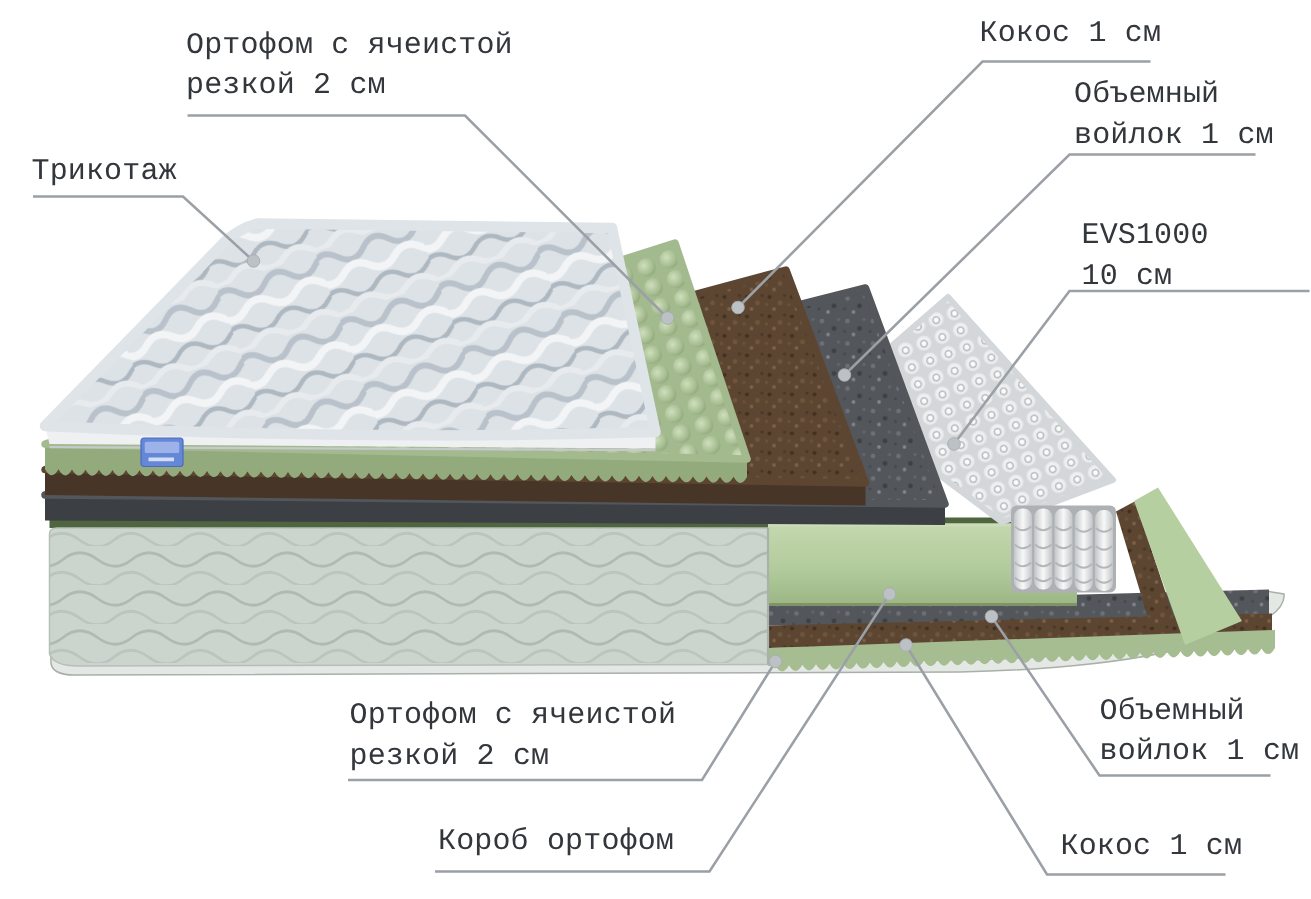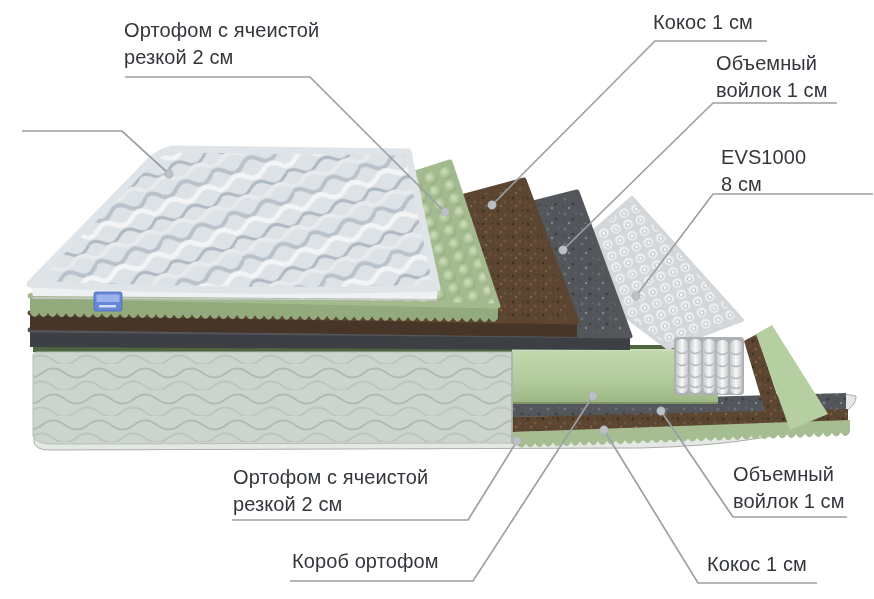--- a/index.html
+++ b/index.html
@@ -1,18 +1,18 @@
 <!DOCTYPE html>
 <html><head>
 <meta charset="utf-8">
 <style>
   html,body{margin:0;padding:0;background:#ffffff;}
   .stage{
     position:relative;width:874px;height:599px;background:#ffffff;overflow:hidden;
-    font-family:Liberation Sans, sans-serif;
+    font-family:Liberation Mono, monospace;
   }
   .stage svg{position:absolute;left:0;top:0;}
   .label{
     position:absolute;font-size:20px;line-height:27px;color:#33373c;
     white-space:nowrap;letter-spacing:0.1px;
   }
   .ln{display:block;}
 </style>
 </head>
 <body>
@@ -162,33 +162,36 @@
     <circle cx="661" cy="411" r="4.2"></circle>
     <circle cx="604" cy="430" r="4.2"></circle>
   </g>
 </svg>
 
 <div class="label" style="left:124px;top:17px">
   <span class="ln">Ортофом с ячеистой</span>
   <span class="ln">резкой 2 см</span>
 </div>
 
+<div class="label" style="left:21px;top:101px">
+  <span class="ln">Трикотаж</span>
+</div>
 
 <div class="label" style="left:653px;top:9px">
   <span class="ln">Кокос 1 см</span>
 </div>
 
 <div class="label" style="left:716px;top:50px">
   <span class="ln">Объемный</span>
   <span class="ln">войлок 1 см</span>
 </div>
 
 <div class="label" style="left:721px;top:144px">
   <span class="ln">EVS1000</span>
-  <span class="ln">8 см</span>
+  <span class="ln">10 см</span>
 </div>
 
 <div class="label" style="left:233px;top:464px">
   <span class="ln">Ортофом с ячеистой</span>
   <span class="ln">резкой 2 см</span>
 </div>
 
 <div class="label" style="left:292px;top:548px">
   <span class="ln">Короб ортофом</span>
 </div>

